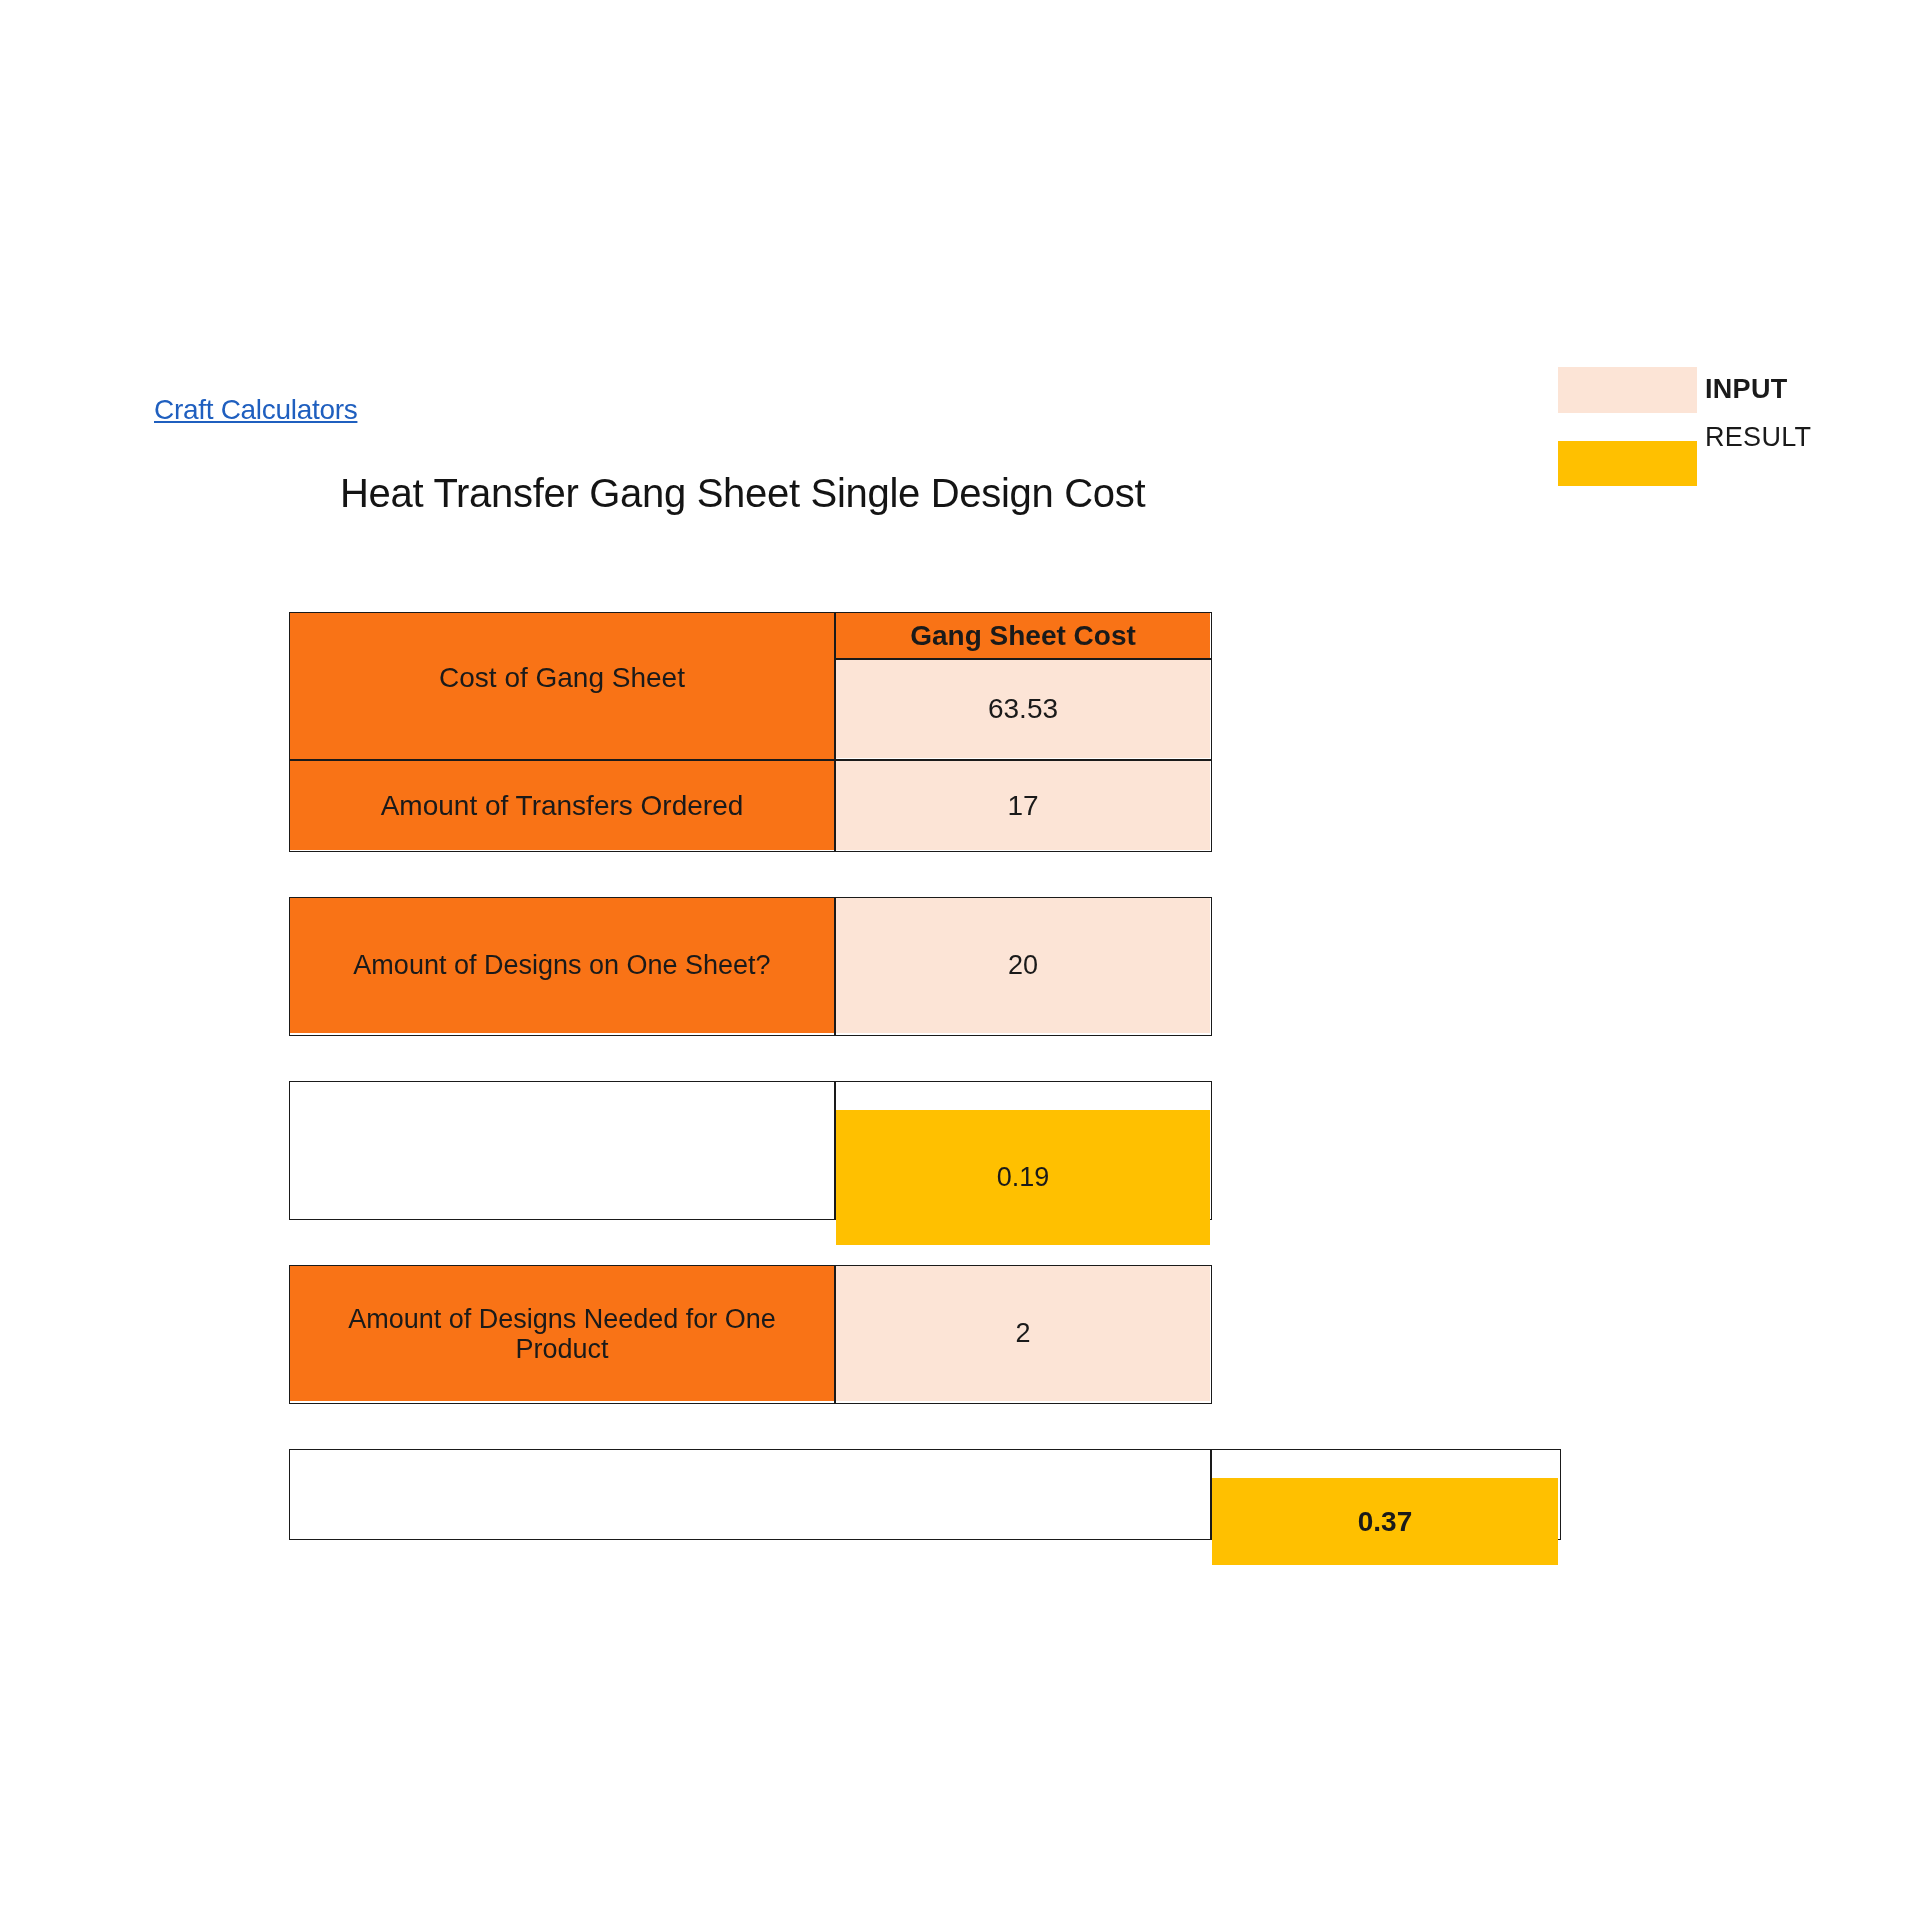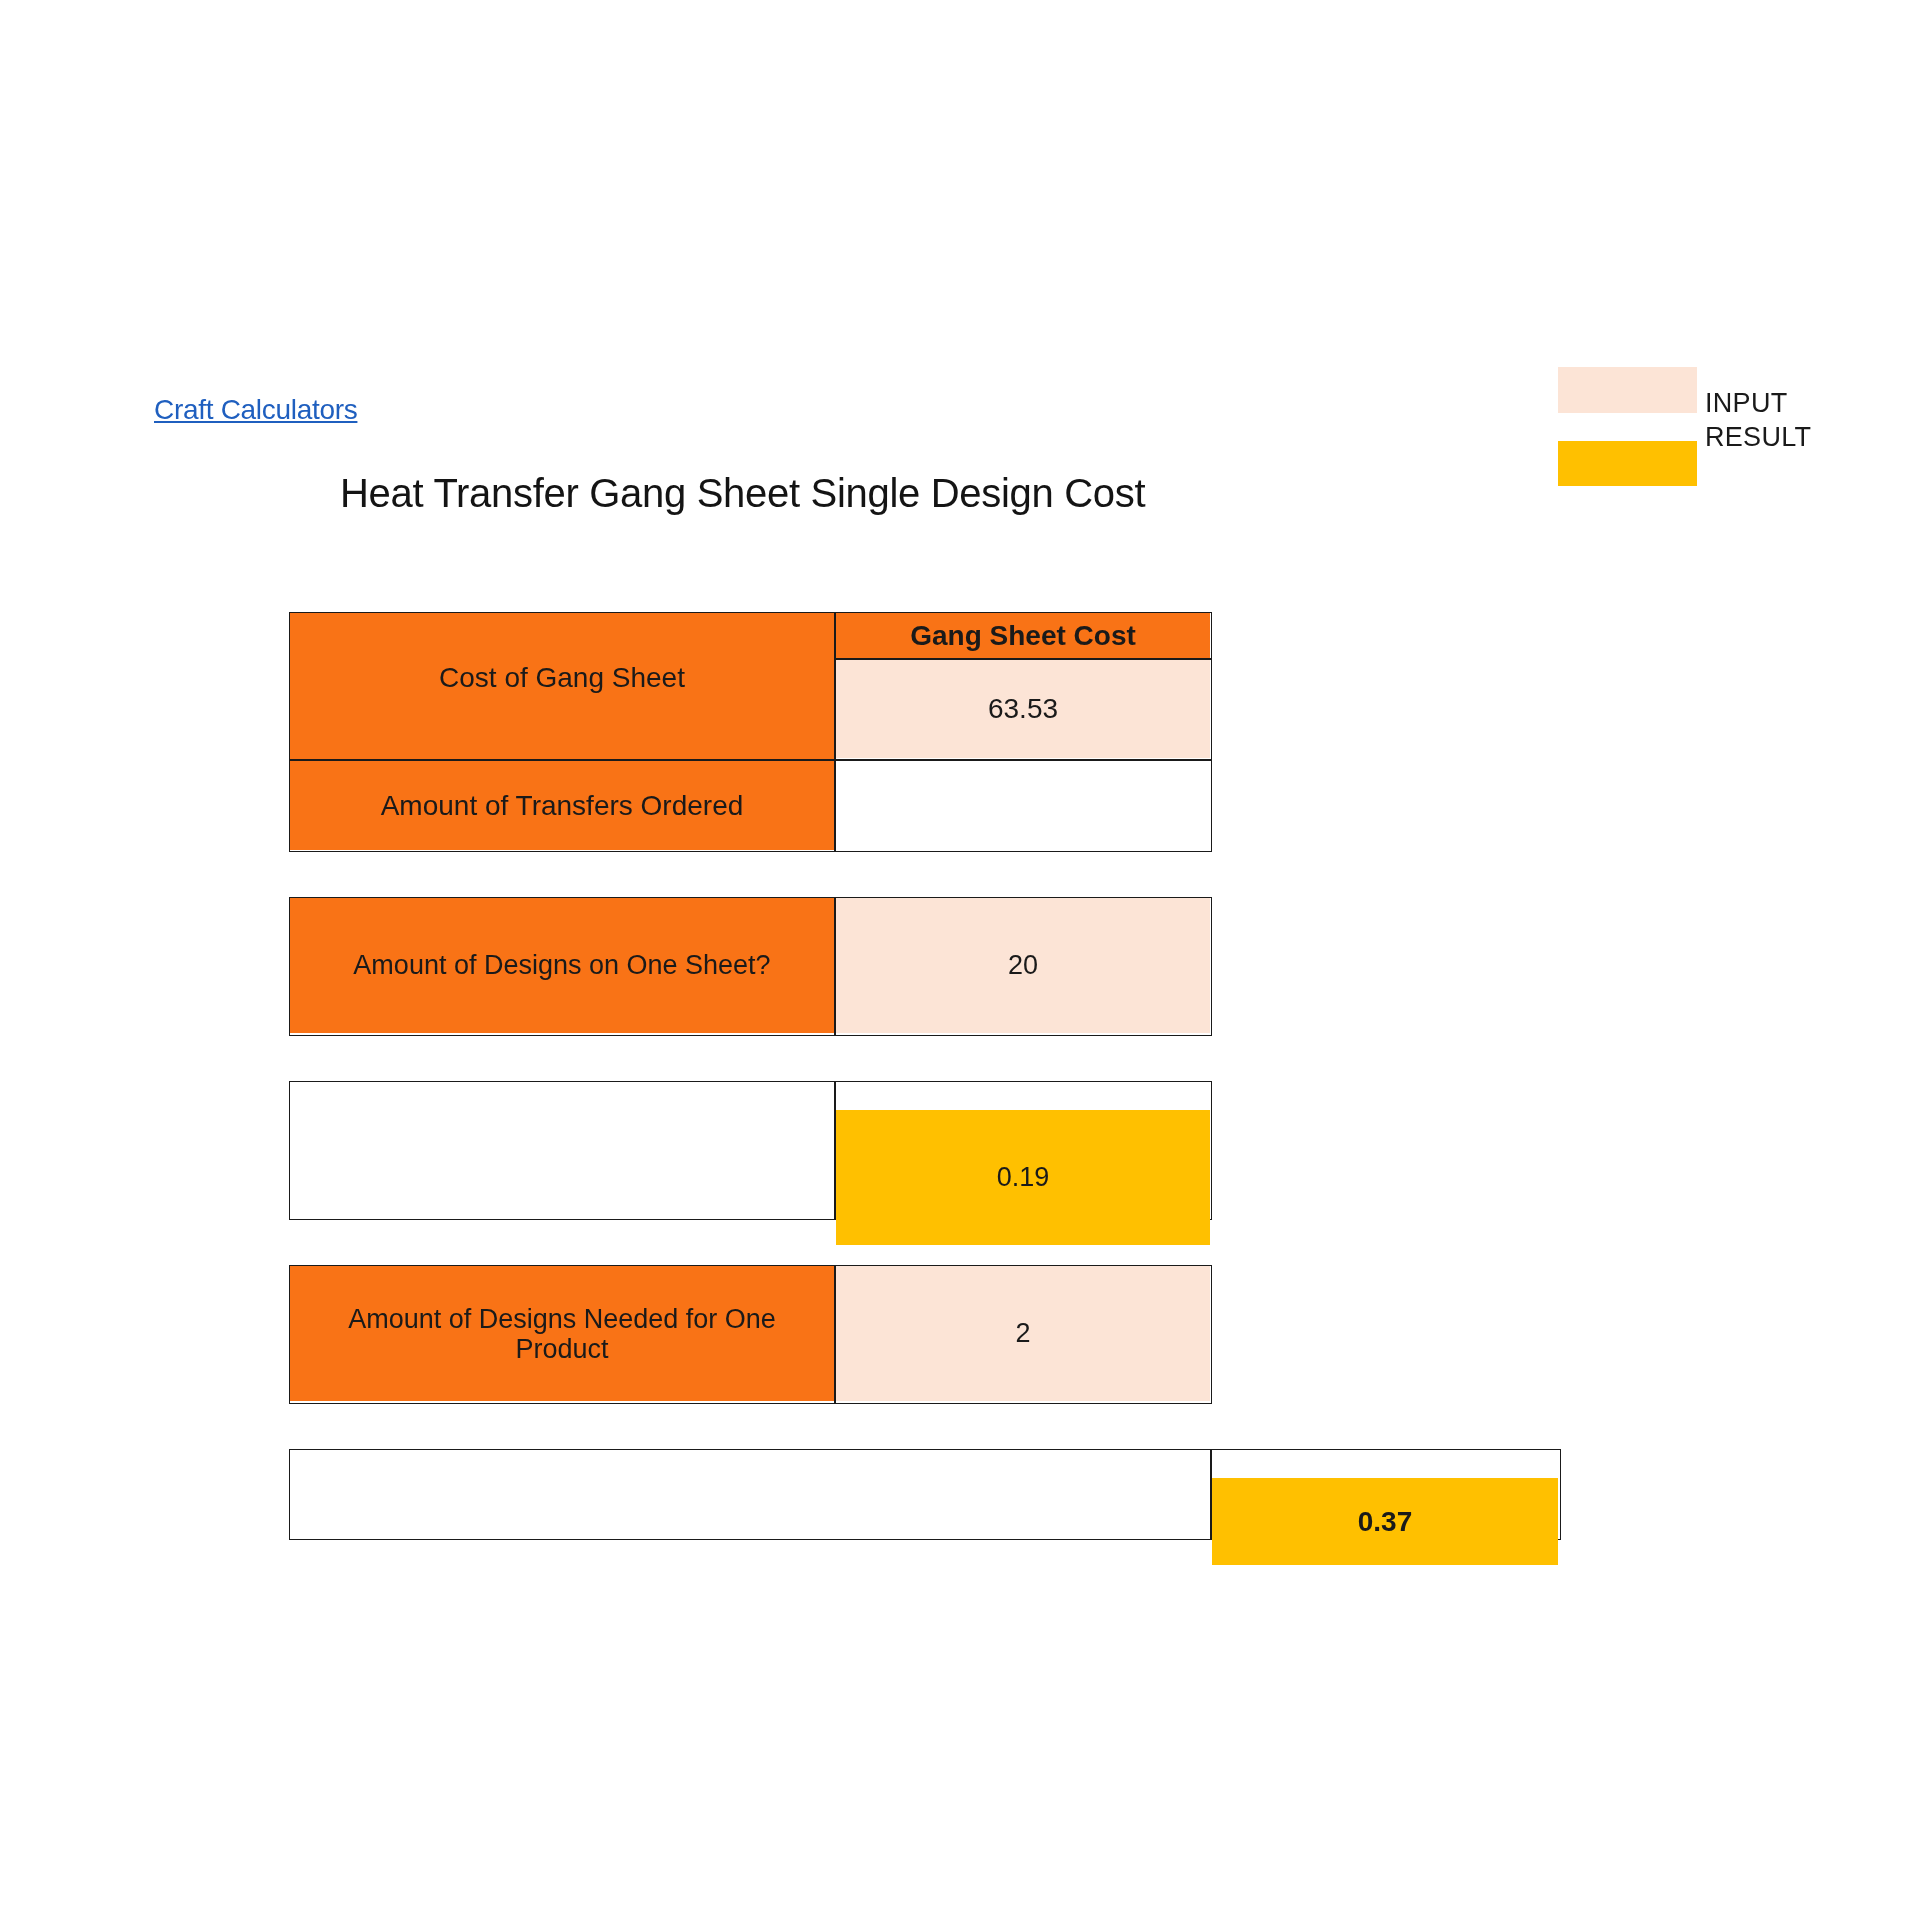--- a/index.html
+++ b/index.html
@@ -19,30 +19,31 @@
   .hline { position: absolute; left: 0; right: 0; height: 1.9px; background: #1a1a1a; }
   .bold { font-weight: bold; }
 </style>
 </head>
 <body>
 
 <div class="abs link">Craft Calculators</div>
 
 <div class="abs legend-swatch input-cell" style="top:367px;height:46px;"></div>
 <div class="abs legend-swatch result-cell" style="top:413px;height:45px;"></div>
-<div class="abs legend-label" style="top:388px;">INPUT</div>
+<div class="abs legend-label" style="top:374px;font-weight:bold;">INPUT</div>
 <div class="abs legend-label" style="top:422px;">RESULT</div>
 
 <div class="abs title">Heat Transfer Gang Sheet Single Design Cost</div>
 
 <div class="tbl" style="left:289px;top:612px;width:923px;height:240px;">
   <div class="cell label-cell" style="left:0;top:0;width:544px;height:146px;padding-bottom:17px;">Cost of Gang Sheet</div>
   <div class="cell label-cell bold" style="left:546px;top:0;width:374px;height:45px;">Gang Sheet Cost</div>
   <div class="cell input-cell" style="left:546px;top:47px;width:374px;height:98px;">63.53</div>
   <div class="cell label-cell" style="left:0;top:148px;width:544px;height:89px;">Amount of Transfers Ordered</div>
+  <div class="cell input-cell" style="left:546px;top:148px;width:374px;height:89px;">17</div>
   <div class="vline" style="left:544px;"></div>
   <div class="abs" style="left:546px;right:0;top:45px;height:1.9px;background:#1a1a1a;"></div>
   <div class="hline" style="top:146px;"></div>
 </div>
 
 <div class="tbl" style="left:289px;top:897px;width:923px;height:139px;">
   <div class="cell label-cell" style="left:0;top:0;width:544px;height:135px;font-size:27px;">Amount of Designs on One Sheet?</div>
   <div class="cell input-cell" style="left:546px;top:0;width:374px;height:135px;font-size:27px;">20</div>
   <div class="vline" style="left:544px;"></div>
 </div>

